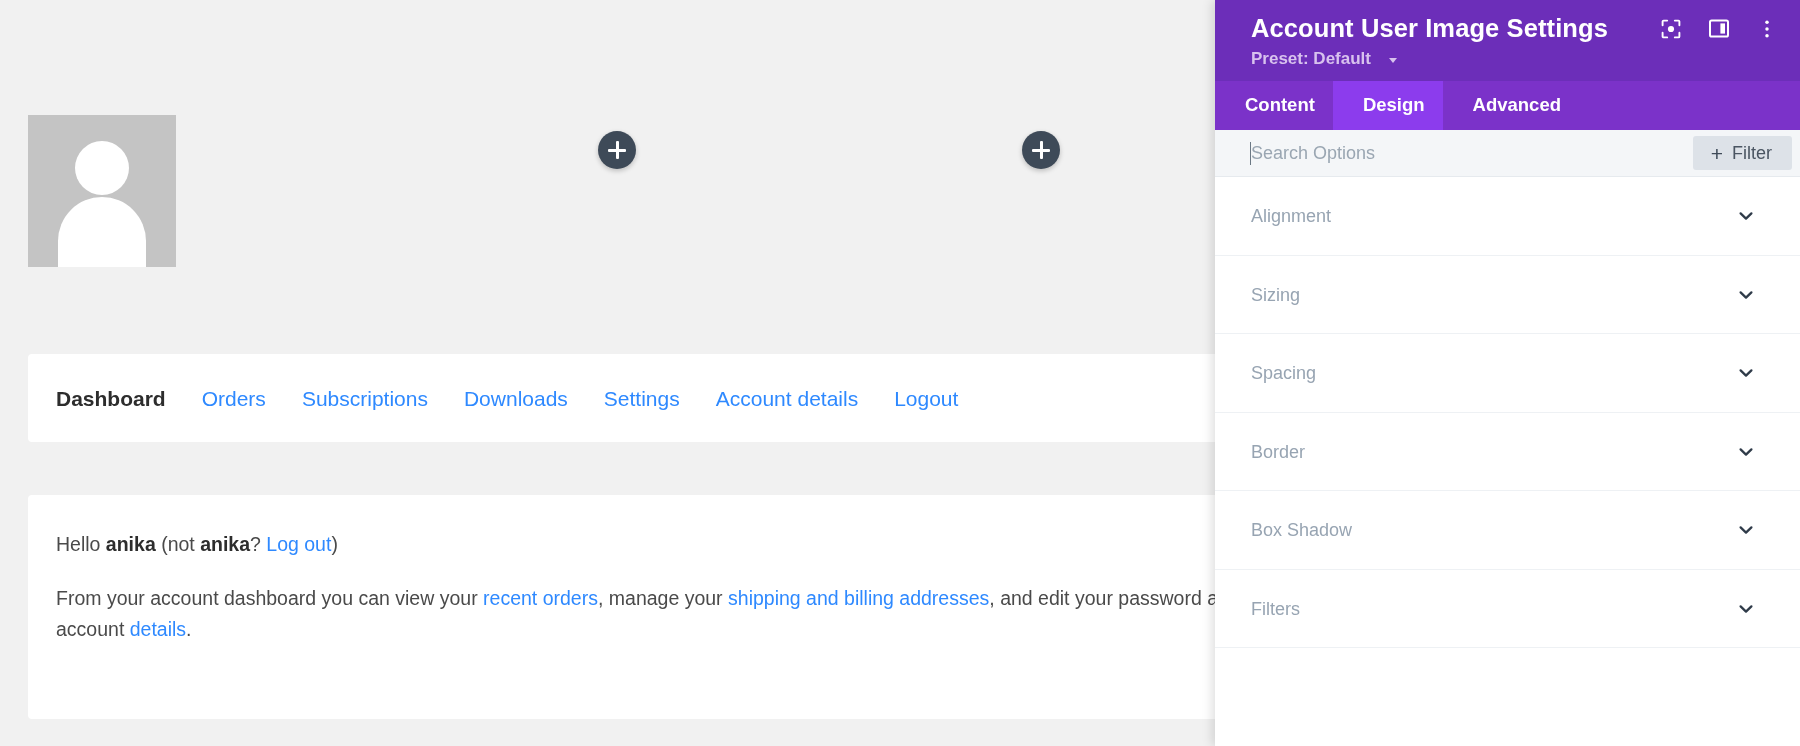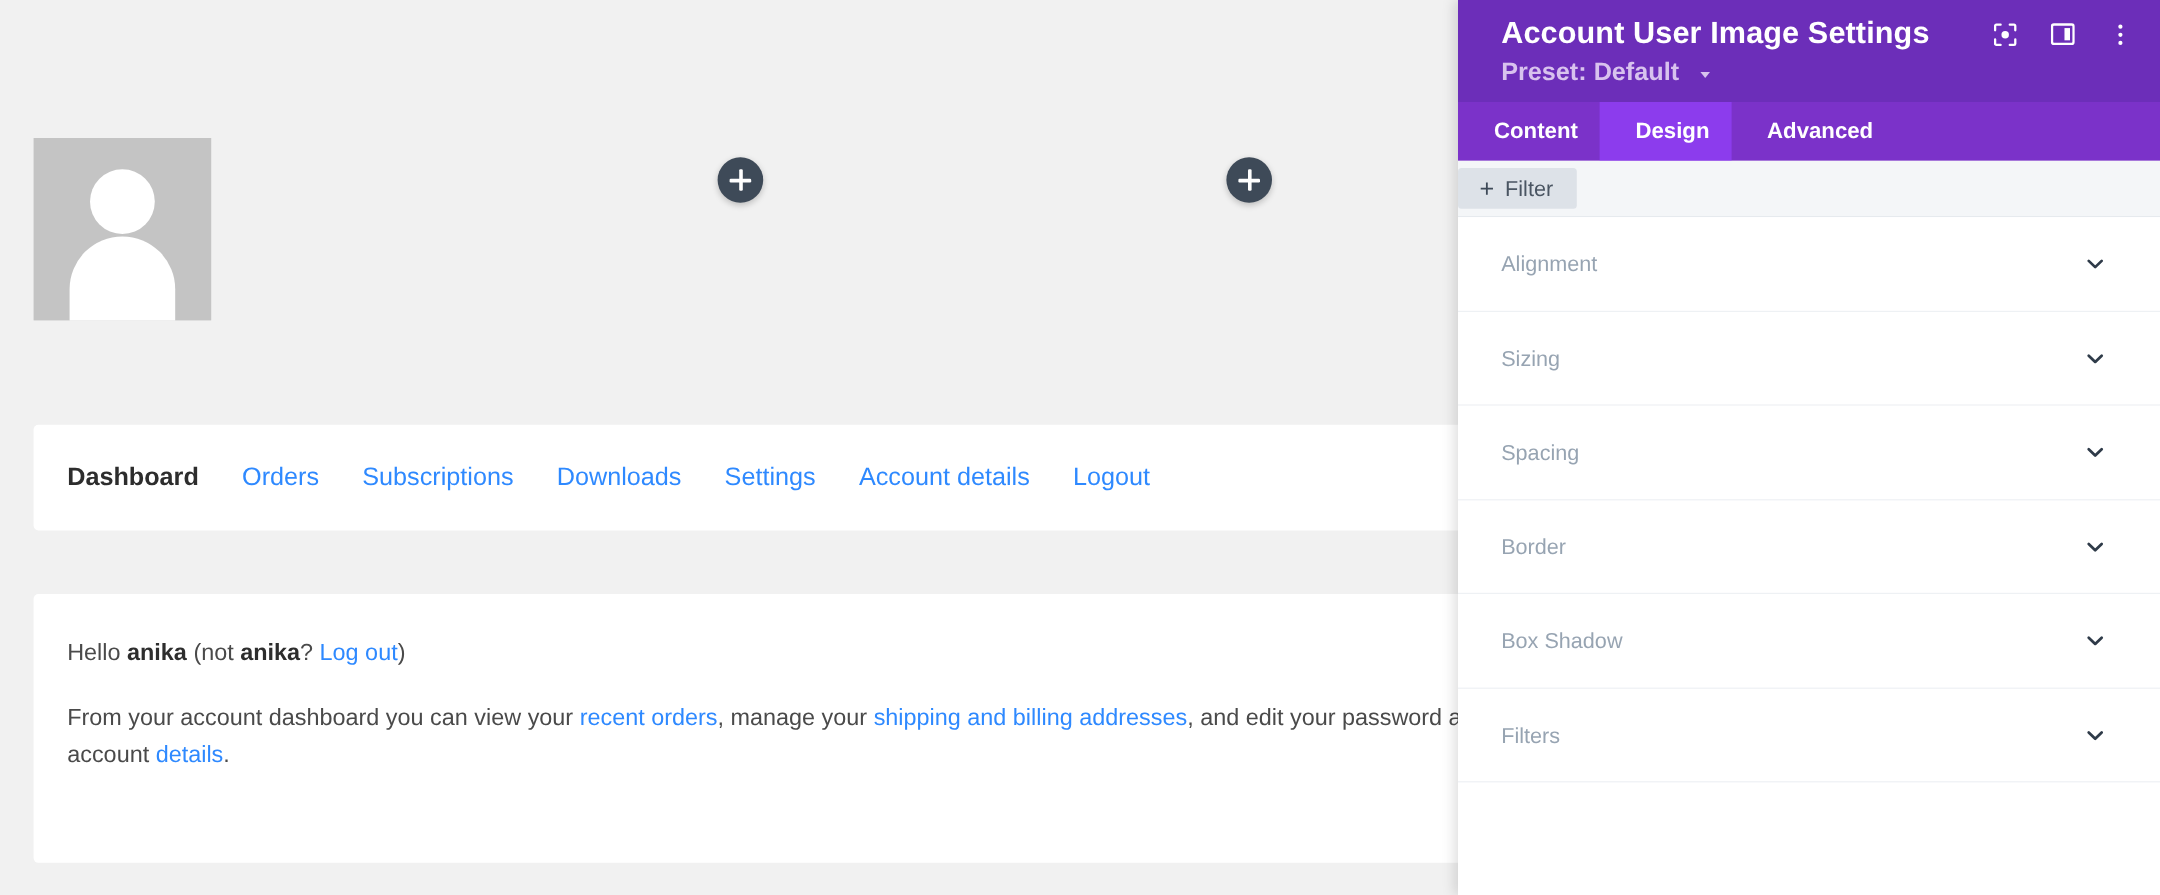--- a/index.html
+++ b/index.html
@@ -195,21 +195,21 @@
     height: 22px;
     display: flex;
     align-items: center;
     justify-content: center;
     cursor: pointer;
   }
   .hicon svg { display: block; }
 
   .preset-row {
     margin-top: 6px;
-    font-size: 21px;
+    font-size: 17px;
     font-weight: 700;
     color: #d8c2ee;
     cursor: pointer;
     display: inline-flex;
     align-items: center;
     gap: 18px;
   }
   .caret-down {
     width: 0; height: 0;
     border-left: 4.5px solid transparent;
@@ -393,20 +393,24 @@
       </div>
     </div>
 
     <div class="tab-bar">
       <div class="tab">Content</div>
       <div class="tab active">Design</div>
       <div class="tab">Advanced</div>
     </div>
 
     <div class="search-row">
+      <div class="search-field">
+        <span class="caret-bar"></span>
+        <input class="search-input" type="text" placeholder="Search Options" style="">
+      </div>
       <div class="filter-btn">
         <span class="filter-plus">+</span>
         <span>Filter</span>
       </div>
     </div>
 
     <div class="sections">
 
       <div class="section-row">
         <span class="section-label">Alignment</span>

